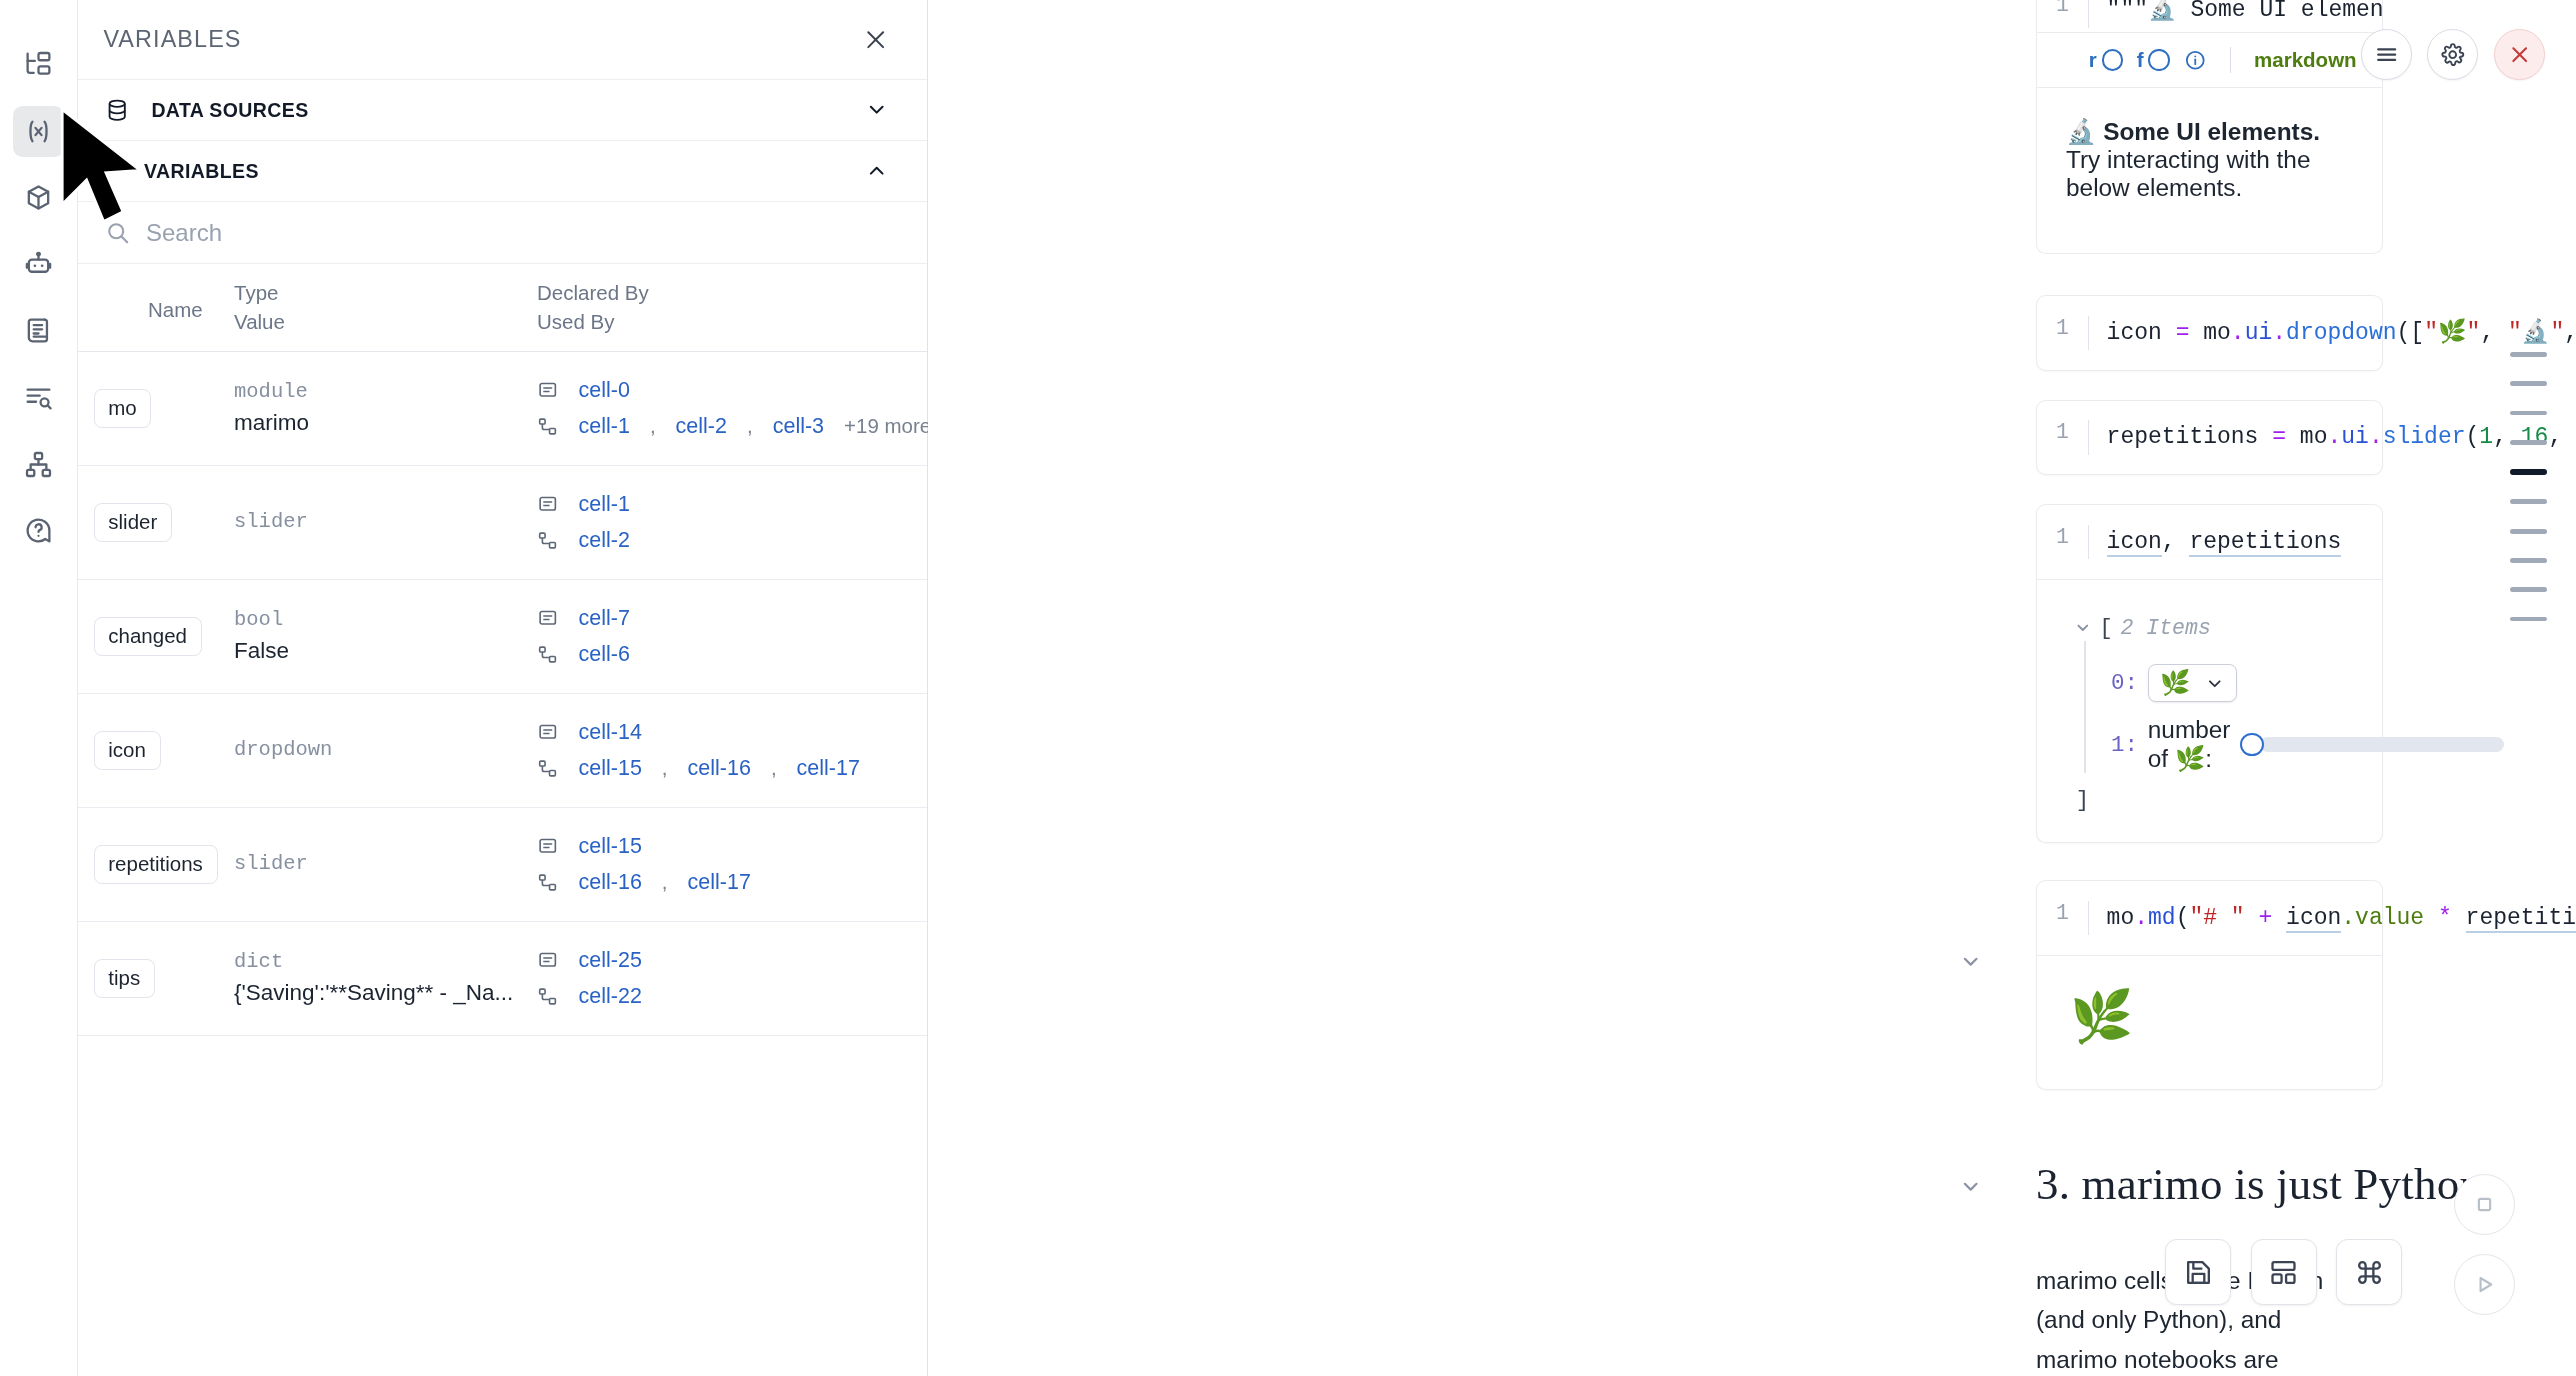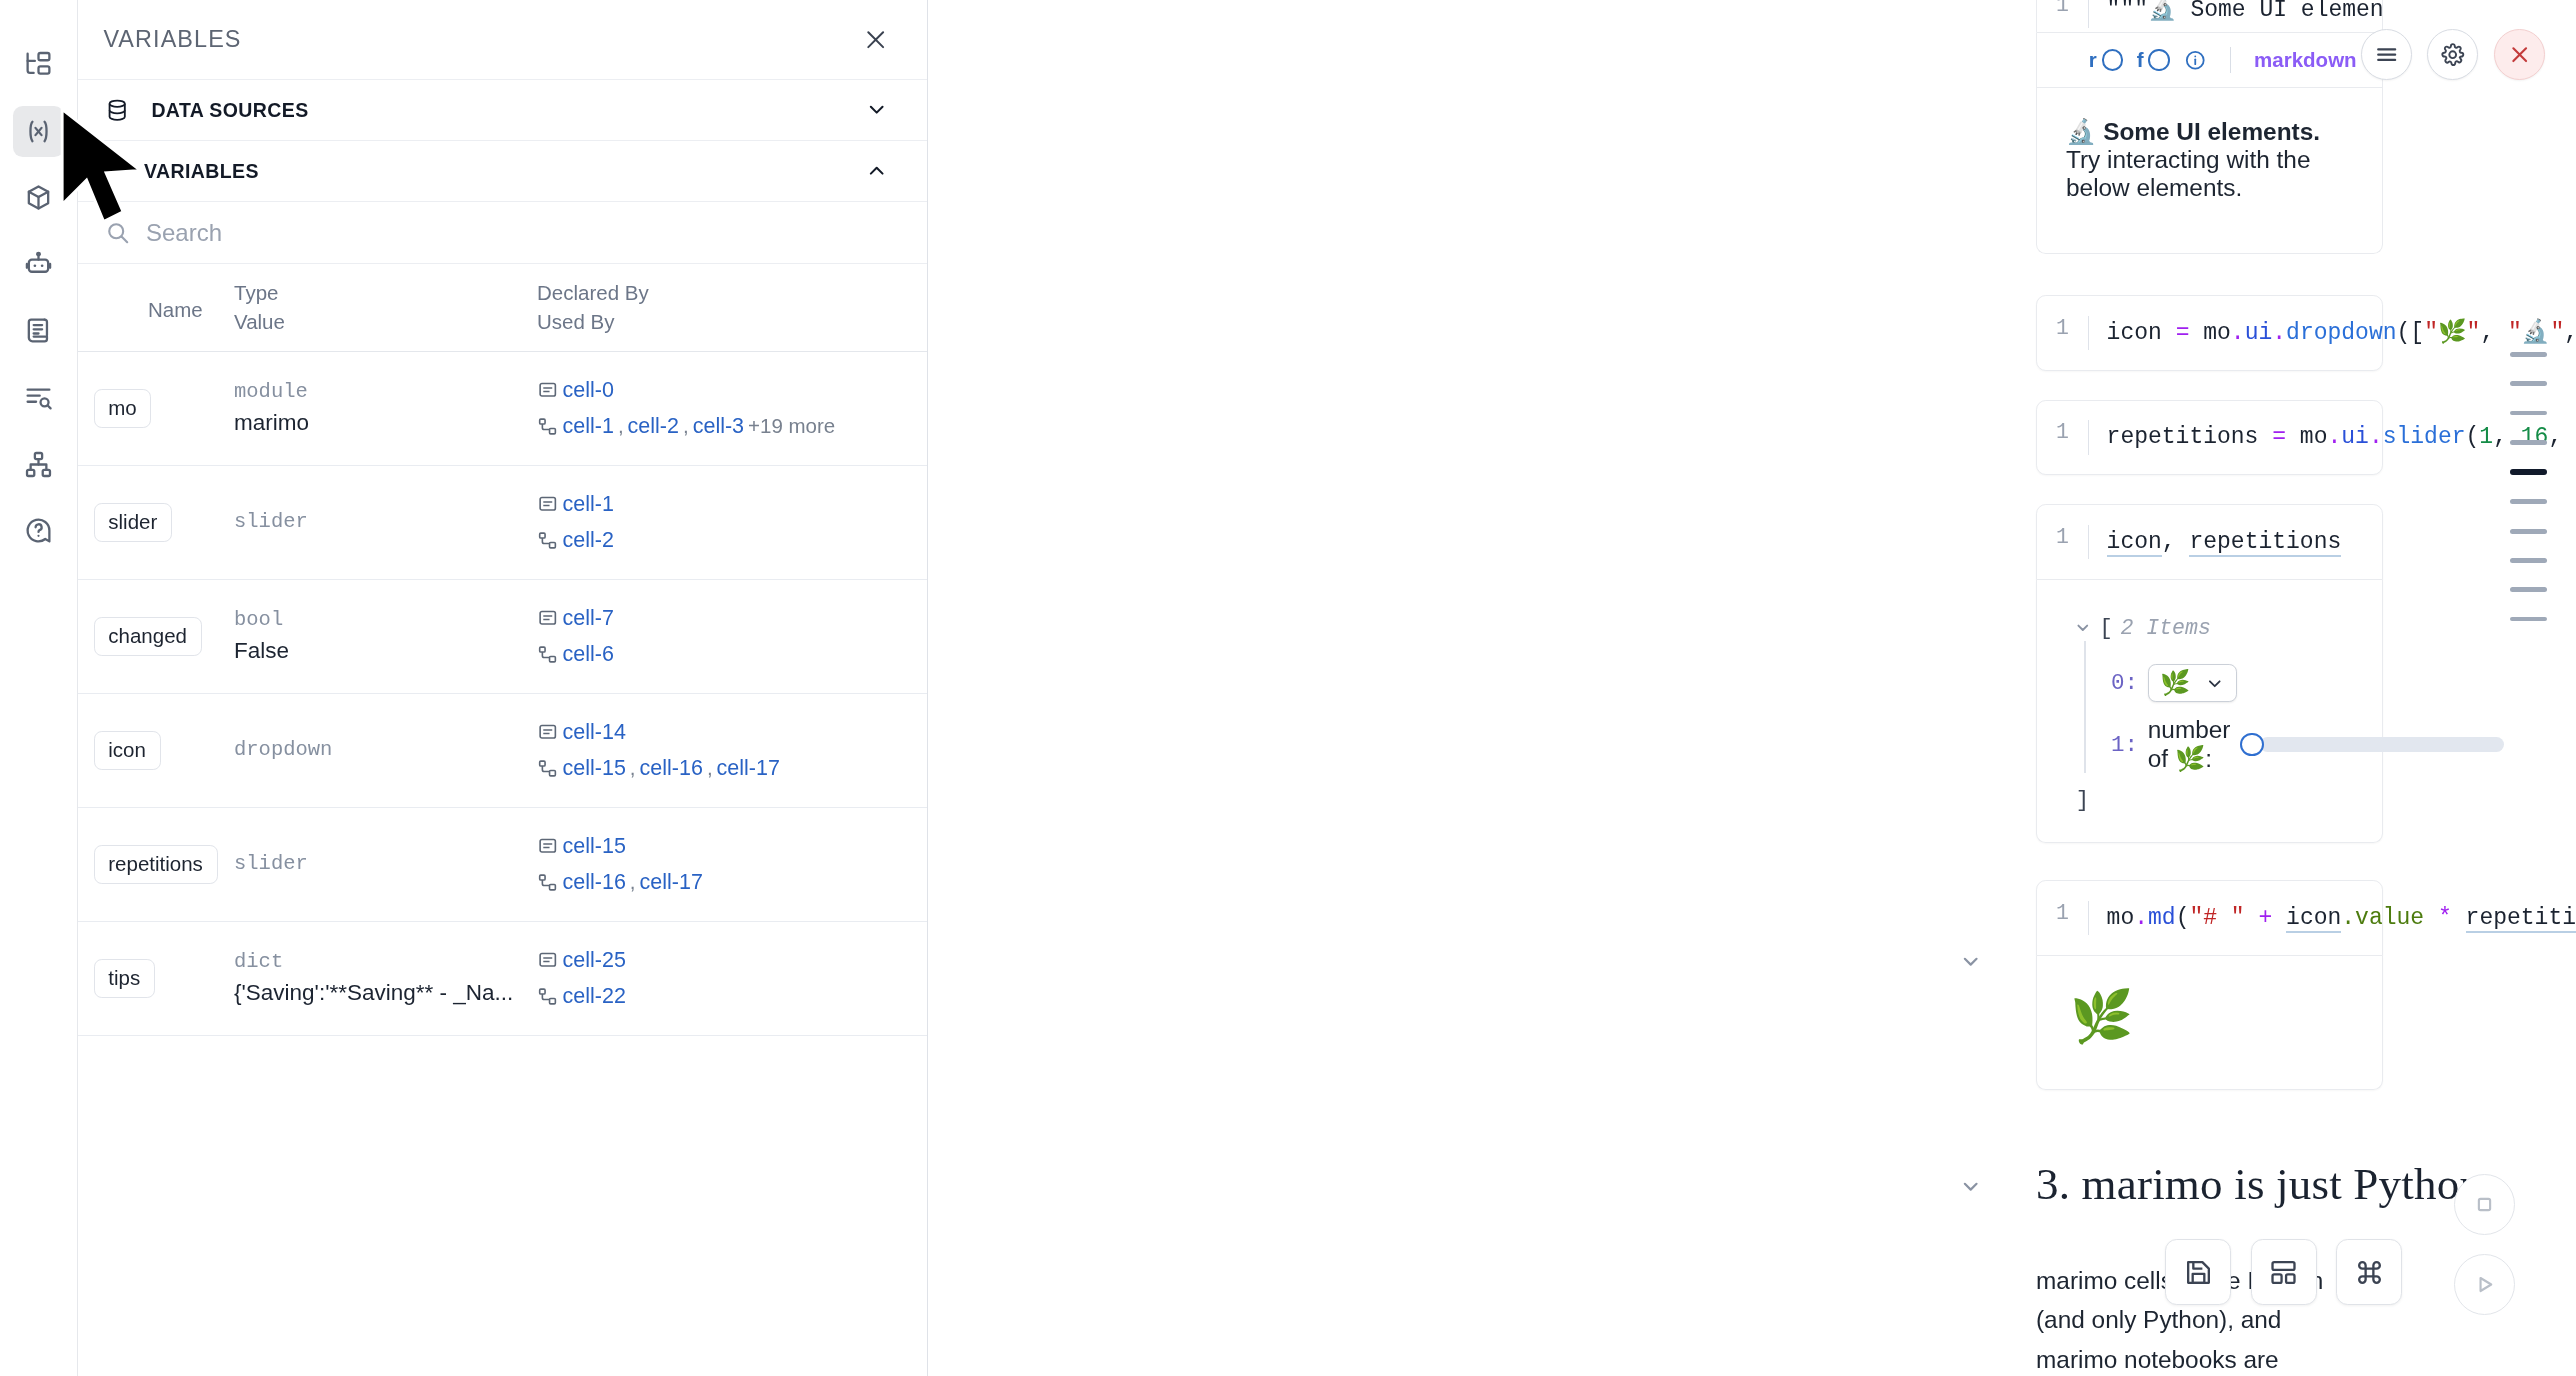--- a/index.html
+++ b/index.html
@@ -112,21 +112,21 @@
   .type-txt {
     font-family: "Liberation Mono", monospace;
     font-size: 20.5px; color: #8690a0; line-height: 1.5;
   }
   .value-txt {
     font-size: 22.5px; color: #1c2431; line-height: 1.45;
     white-space: nowrap; overflow: hidden; text-overflow: ellipsis;
     max-width: 283px;
   }
   .decl-line {
-    display: flex; align-items: center; gap: 4px; line-height: 1.6;
+    display: flex; align-items: center; gap: 20px; line-height: 1.6;
     margin: 2px 0;
     flex-wrap: nowrap;
   }
   .decl-line .d-ico { line-height: 0; color: #5d6776; flex: 0 0 auto; }
   .decl-line .d-ico svg { width: 21.5px; height: 21.5px; display: block; }
   .cell-link {
     color: #2962c4; font-size: 21.5px; cursor: pointer; white-space: nowrap;
   }
   .more-txt { color: #78818f; font-size: 20.5px; white-space: nowrap; }
 
@@ -202,21 +202,21 @@
     background: #fff;
   }
   .sb-badge { display: flex; align-items: center; gap: 4.9px; }
   .sb-badge .lt { color: #2f6fc0; font-size: 20.5px; font-weight: 700; }
   .sb-badge .ring {
     width: 21.5px; height: 21.5px; border: 2.3px solid #2f6fc0; border-radius: 50%;
   }
   .sb-info { color: #2f6fc0; line-height: 0; }
   .sb-info svg { width: 22.5px; height: 22.5px; }
   .sb-div { width: 1px; height: 25.4px; background: #d9dee6; margin: 0 9.8px; }
-  .sb-lang { color: #8b5cf6; font-size: 20.5px; font-weight: 700; }
+  .sb-lang { color: #4d7c0f; font-size: 20.5px; font-weight: 700; }
 
   .md-out {
     margin-left: 1108px; margin-right: 193px;
     border: 1px solid #e9ebef; border-top: none; border-radius: 0 0 9.8px 9.8px;
     background: #fff; padding: 29px 29px 51px 29px;
   }
   .md-out .md-line { font-size: 24.4px; color: #1d2531; }
   .md-out .md-line b { font-weight: 700; }
 
   

